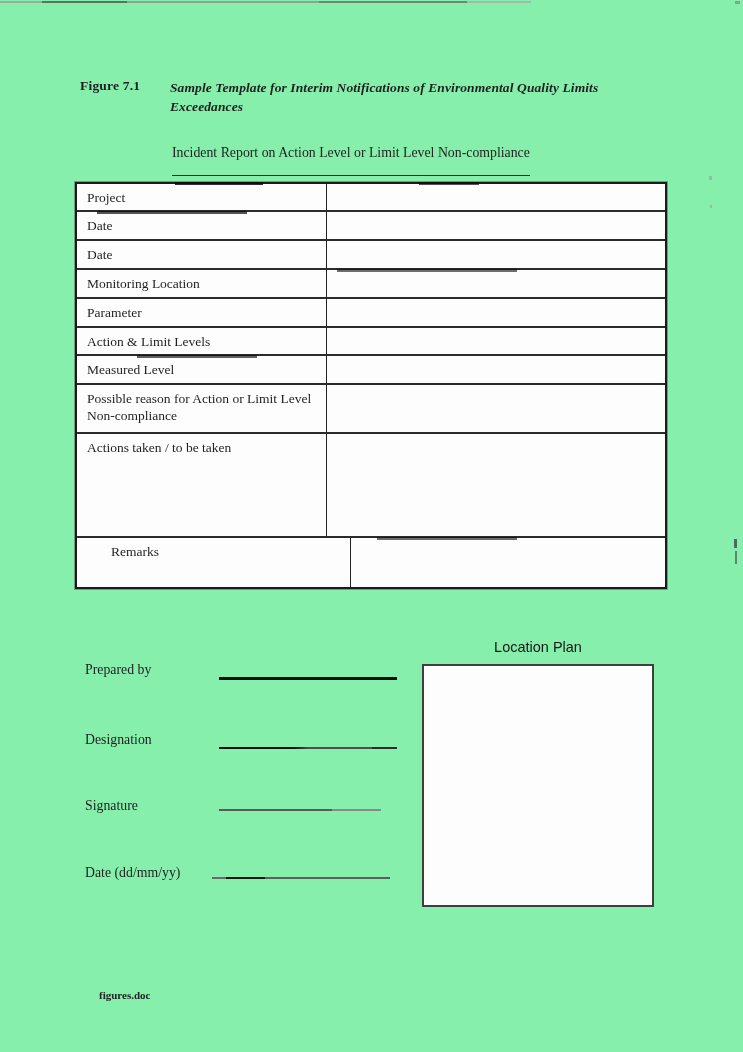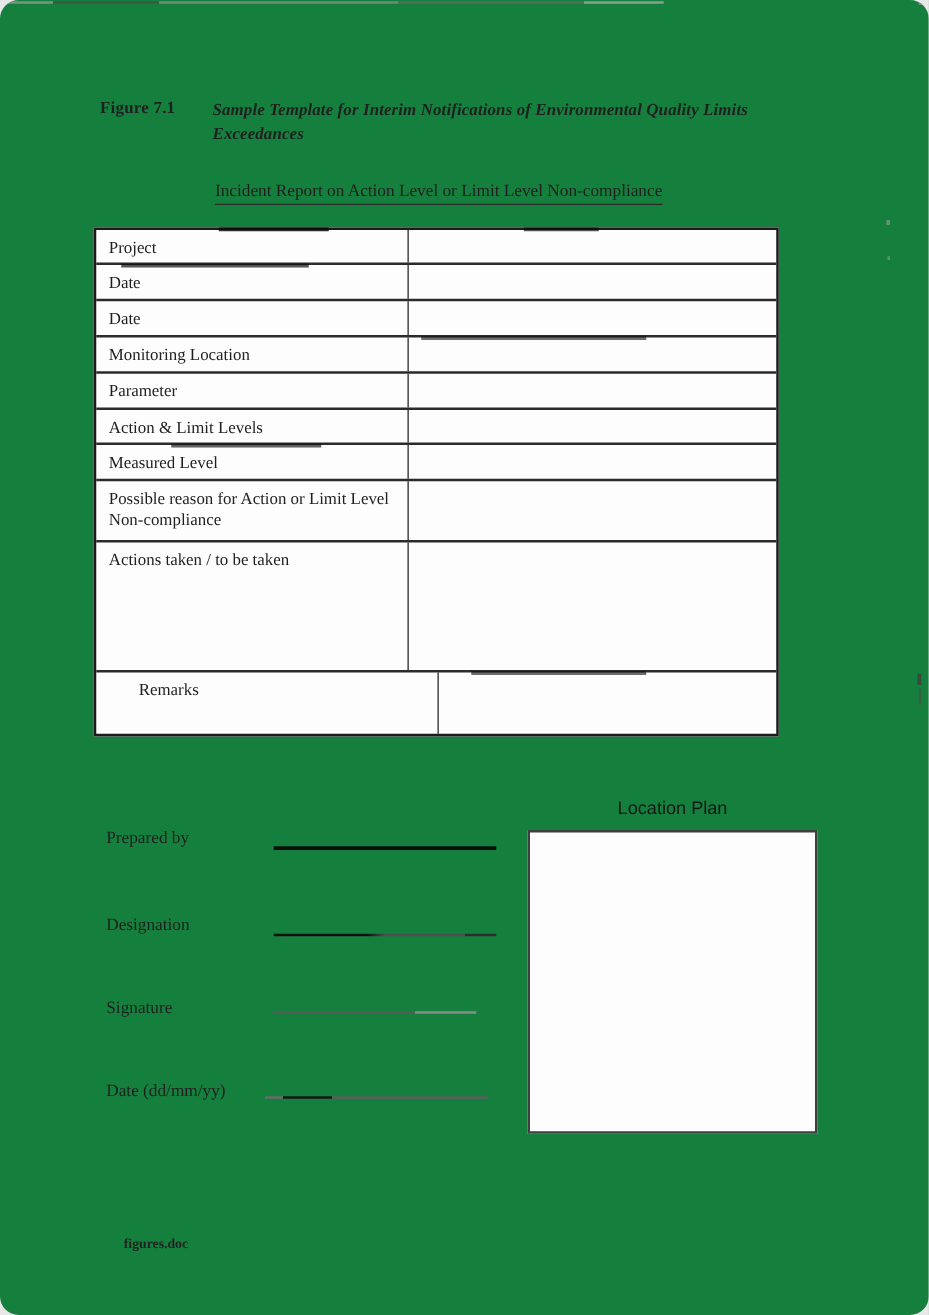--- a/index.html
+++ b/index.html
@@ -1,24 +1,23 @@
 <!DOCTYPE html>
 <html><head>
 <meta charset="utf-8">
 <style>
   html,body{margin:0;padding:0;background:#e8e8e8;}
   .page{
     position:relative;
     width:743px;height:1052px;
     margin:0 auto;
-    background:#15803d;
+    background:#86efac;
     overflow:hidden;
     font-family:"Liberation Serif", serif;
     color:#1f1f1f;
-    border-radius:15px;
   }
   
   .scan-topline{
     position:absolute;left:0;top:1px;width:531px;height:2px;
     background:linear-gradient(90deg,#9a9a9a 0 8%,#4a4a4a 8% 24%,#8c8c8c 24% 60%,#666 60% 88%,#aaa 88% 100%);
     opacity:.75;
   }
   .scan-topright{position:absolute;left:735px;top:1px;width:5px;height:3px;background:#8d8d8d;opacity:.8;}
   .scan-speck-a{position:absolute;left:734px;top:539px;width:3px;height:9px;background:#3c3c3c;opacity:.75;}
   .scan-speck-b{position:absolute;left:735px;top:551px;width:2px;height:13px;background:#4a4a4a;opacity:.65;}
@@ -31,26 +30,26 @@
     font-weight:bold;font-size:13.5px;letter-spacing:.2px;
   }
   .doc-title{
     position:absolute;left:170px;top:78px;width:510px;
     font-weight:bold;font-size:13.5px;line-height:19px;letter-spacing:.1px;font-style:italic;
   }
   .subtitle{
     position:absolute;left:172px;top:145px;
     font-size:13.8px;
     border-bottom:1.5px solid #2a2a2a;
-    padding-bottom:2px;
+    padding-bottom:14px;
   }
 
   
   .incident-table{
-    position:absolute;left:75px;top:182px;width:548px;height:407px;
+    position:absolute;left:75px;top:182px;width:592px;height:407px;
     border:2px solid #1b1b1b;
     box-shadow:0 0 0 1px rgba(90,90,90,.55);
     box-sizing:border-box;
     display:grid;
     grid-template-rows:28px 29px 29px 29px 29px 28px 29px 49px 104px 1fr;
     background:#fdfdfd;
   }
   .t-row{
     display:grid;
     grid-template-columns:250px 1fr;

